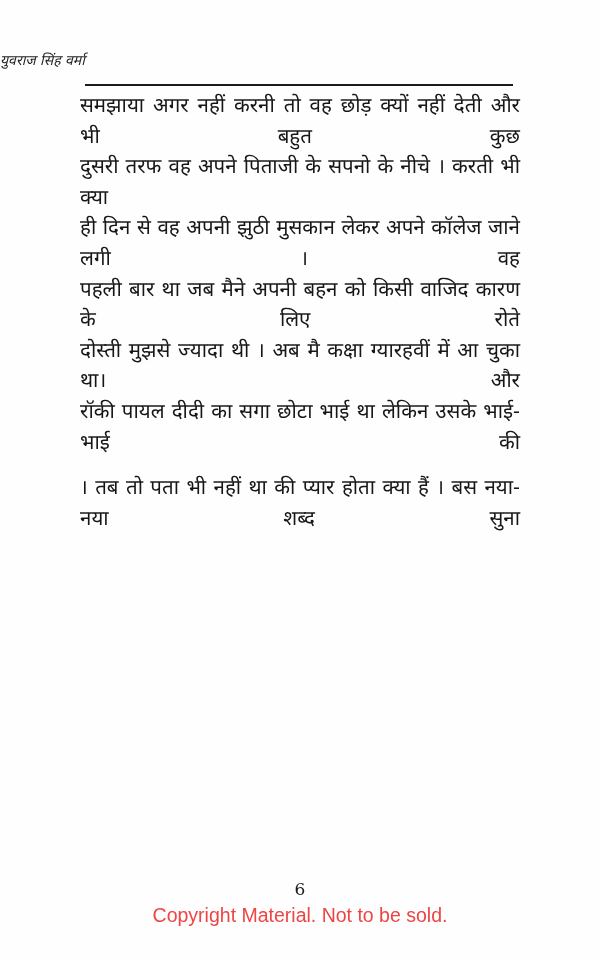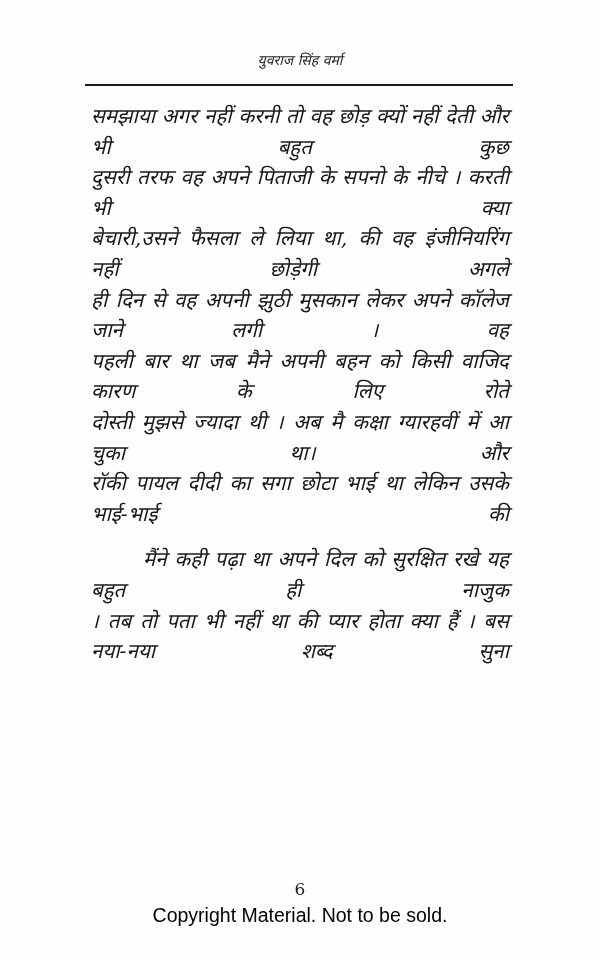--- a/index.html
+++ b/index.html
@@ -12,21 +12,21 @@
     color: #1a1a1a;
     overflow: hidden;
   }
 
   
   .running-header {
     position: absolute;
     top: 50px;
     left: 0;
     width: 100%;
-    text-align: center;
+    text-align: left;
     font-family: "DejaVu Serif", "Liberation Serif", serif;
     font-style: italic;
     font-size: 14px;
     line-height: 20px;
     color: #222;
   }
   .header-rule {
     position: absolute;
     top: 84px;
     left: 85px;
@@ -38,21 +38,21 @@
   
   .page-body {
     position: absolute;
     top: 88px;
     left: 78px;
     width: 444px;
     font-family: "DejaVu Serif", "Liberation Serif", serif;
     font-size: 20.5px;
     color: #161616;
   }
-  .paragraph { margin: 13px; font-style: italic; }
+  .paragraph { margin: 2px; }
   .paragraph + .paragraph { margin-top: 15px; }
   .line {
     line-height: 30.6px;
     text-align: justify;
     text-align-last: justify;
     white-space: normal;
   }
   .line.para-end {
     text-align-last: left;
   }
@@ -74,46 +74,44 @@
   }
   .copyright {
     position: absolute;
     top: 902px;
     left: 0;
     width: 100%;
     text-align: center;
     font-family: "Liberation Sans", "DejaVu Sans", sans-serif;
     font-size: 19.5px;
     line-height: 26px;
-    color: #000000;
+    color: #ef4444;
   }
 </style>
 </head>
 <body>
 
 <div class="page">
 
   <div class="running-header">युवराज सिंह वर्मा</div>
 
   <div class="header-rule"></div>
 
   <div class="page-body">
 
     <div class="paragraph">
       <div class="line">समझाया अगर नहीं करनी तो वह छोड़ क्यों नहीं देती और भी बहुत कुछ</div>
       <div class="line">दुसरी तरफ वह अपने पिताजी के सपनो के नीचे । करती भी क्या</div>
-      <div class="line">बेचारी,उसने फैसला ले लिया था, की वह इंजीनियरिंग नहीं छोड़ेगी अगले</div>
       <div class="line">ही दिन से वह अपनी झुठी मुसकान लेकर अपने कॉलेज जाने लगी । वह</div>
       <div class="line">पहली बार था जब मैने अपनी बहन को किसी वाजिद कारण के लिए रोते</div>
       <div class="line">दोस्ती मुझसे ज्यादा थी । अब मै कक्षा ग्यारहवीं में आ चुका था। और</div>
       <div class="line">रॉकी पायल दीदी का सगा छोटा भाई था लेकिन उसके भाई-भाई की</div>
     </div>
 
     <div class="paragraph">
-      <div class="line first-indent">मैंने कही पढ़ा था अपने दिल को सुरक्षित रखे यह बहुत ही नाजुक</div>
       <div class="line">। तब तो पता भी नहीं था की प्यार होता क्या हैं । बस नया-नया शब्द सुना</div>
 
     </div>
 
   </div>
 
   <div class="page-number">6</div>
 
   <div class="copyright">Copyright Material. Not to be sold.</div>
 

